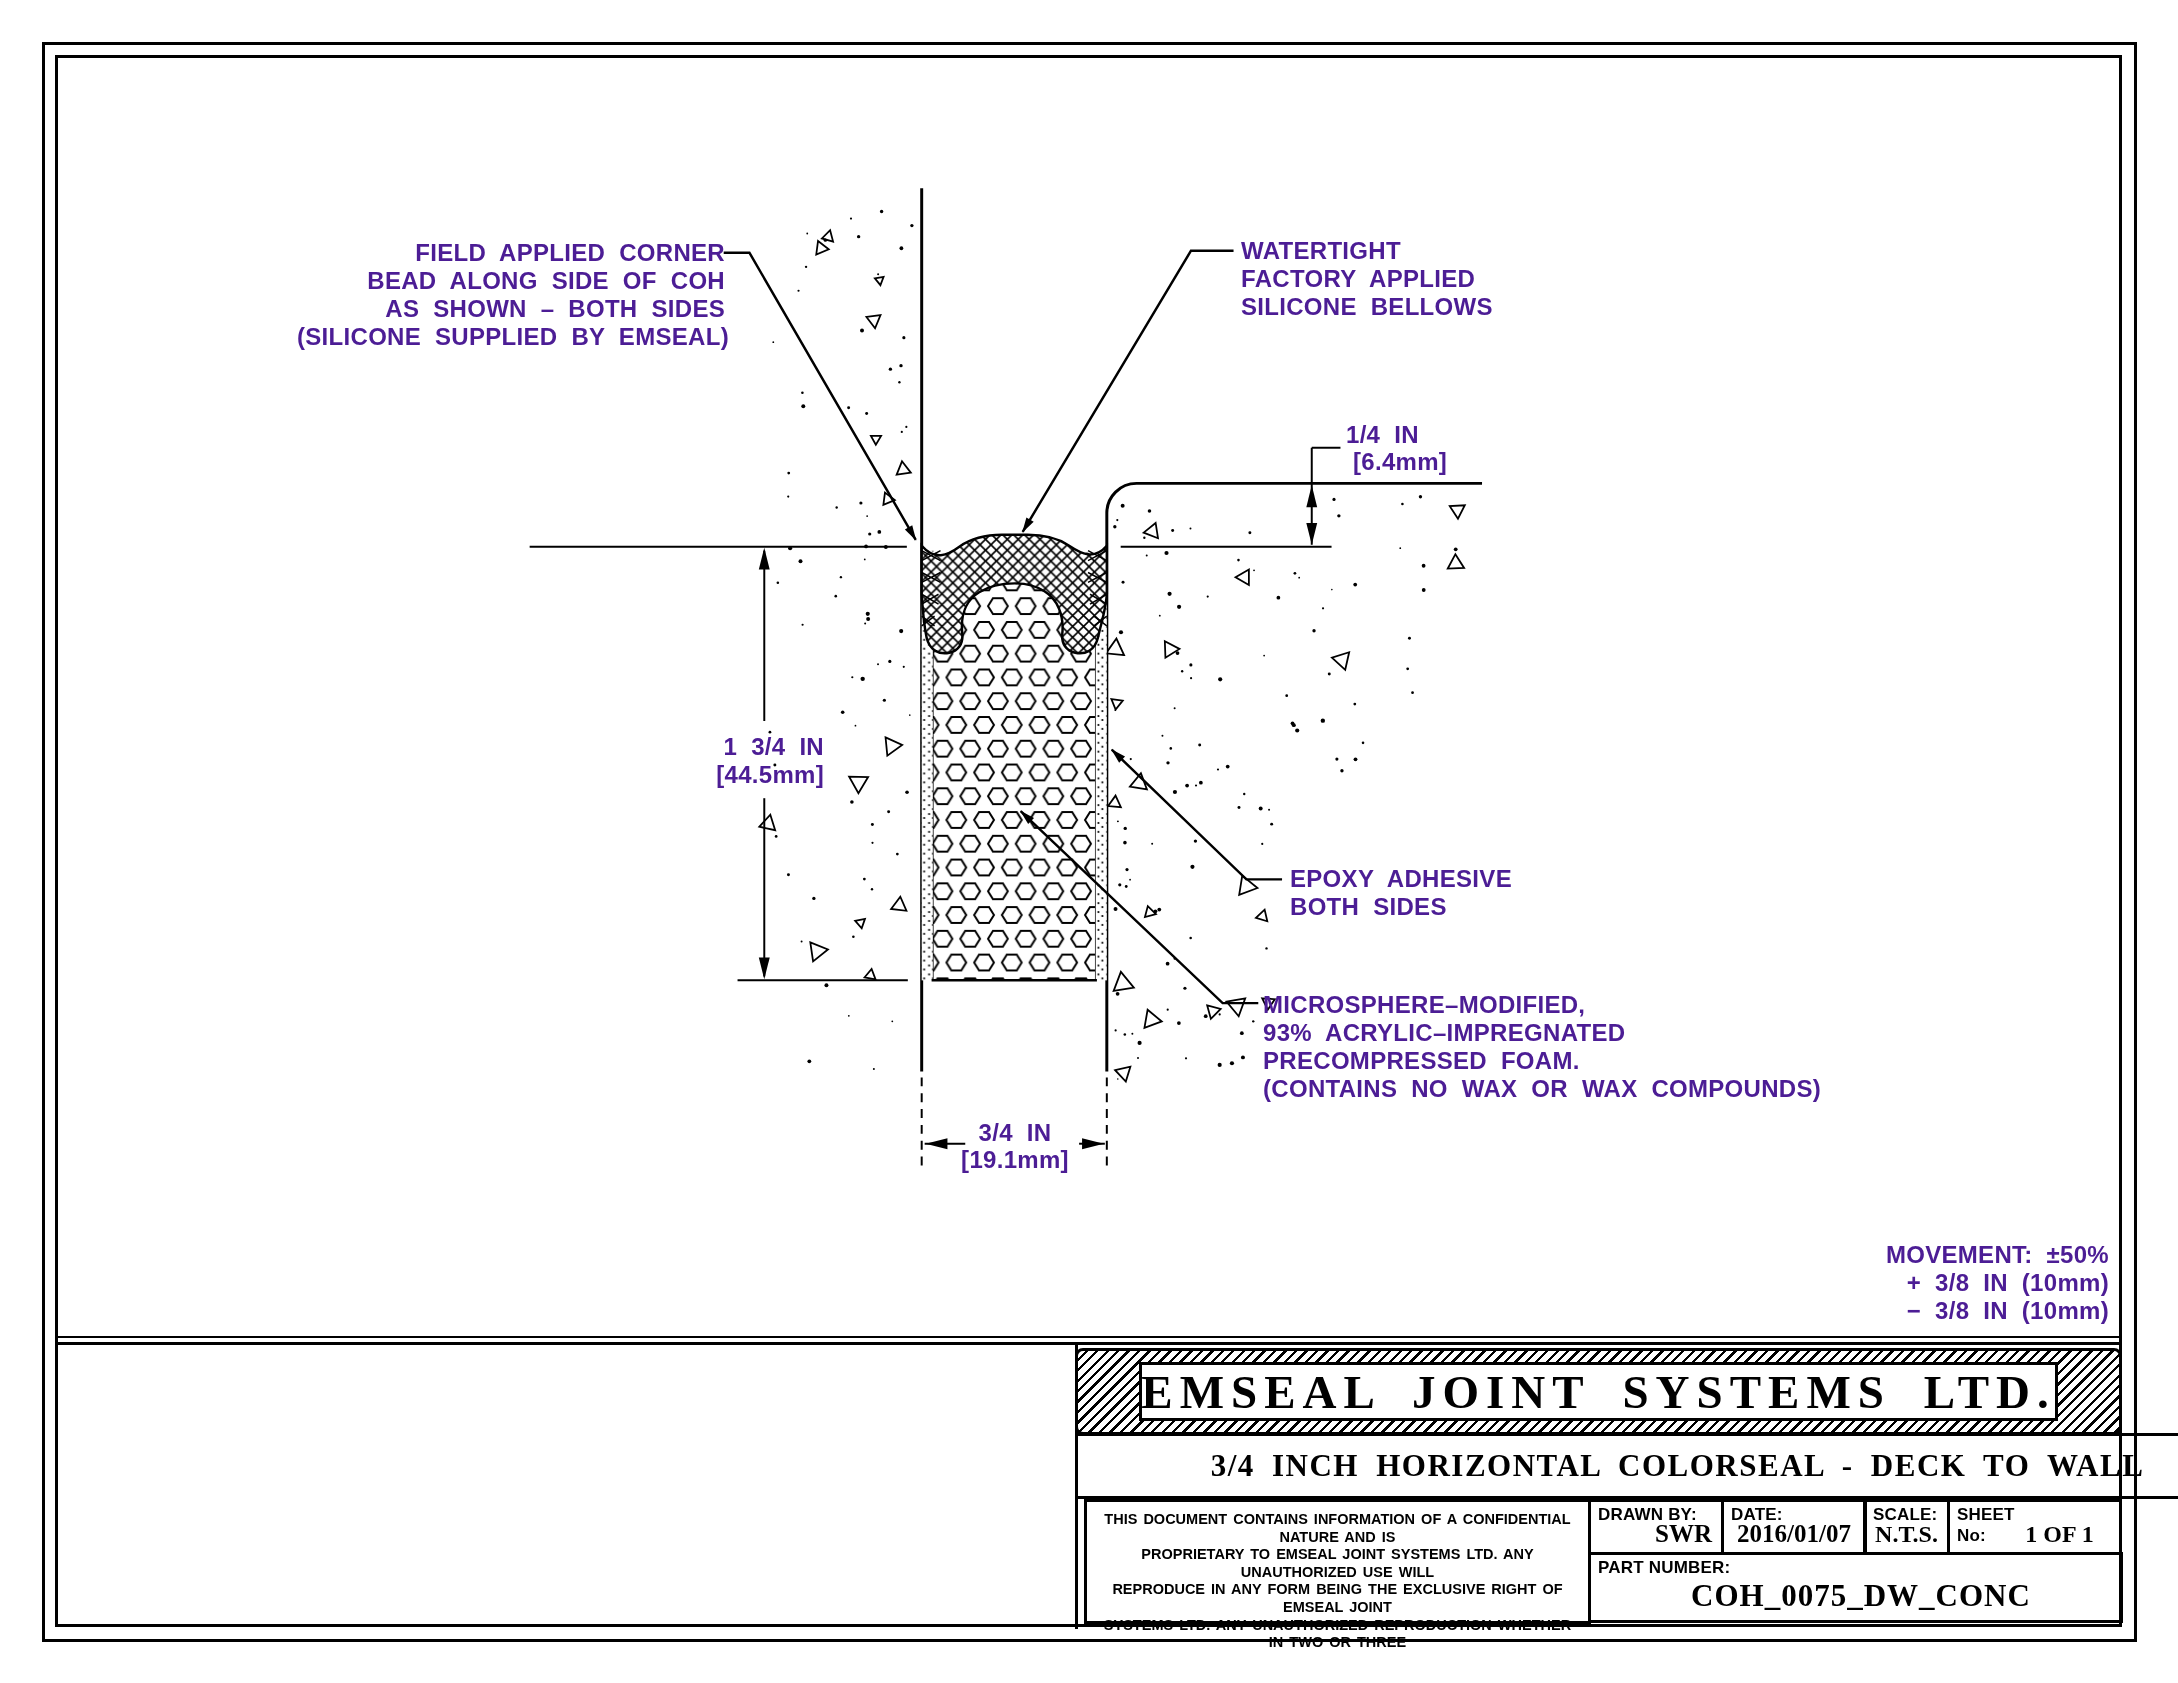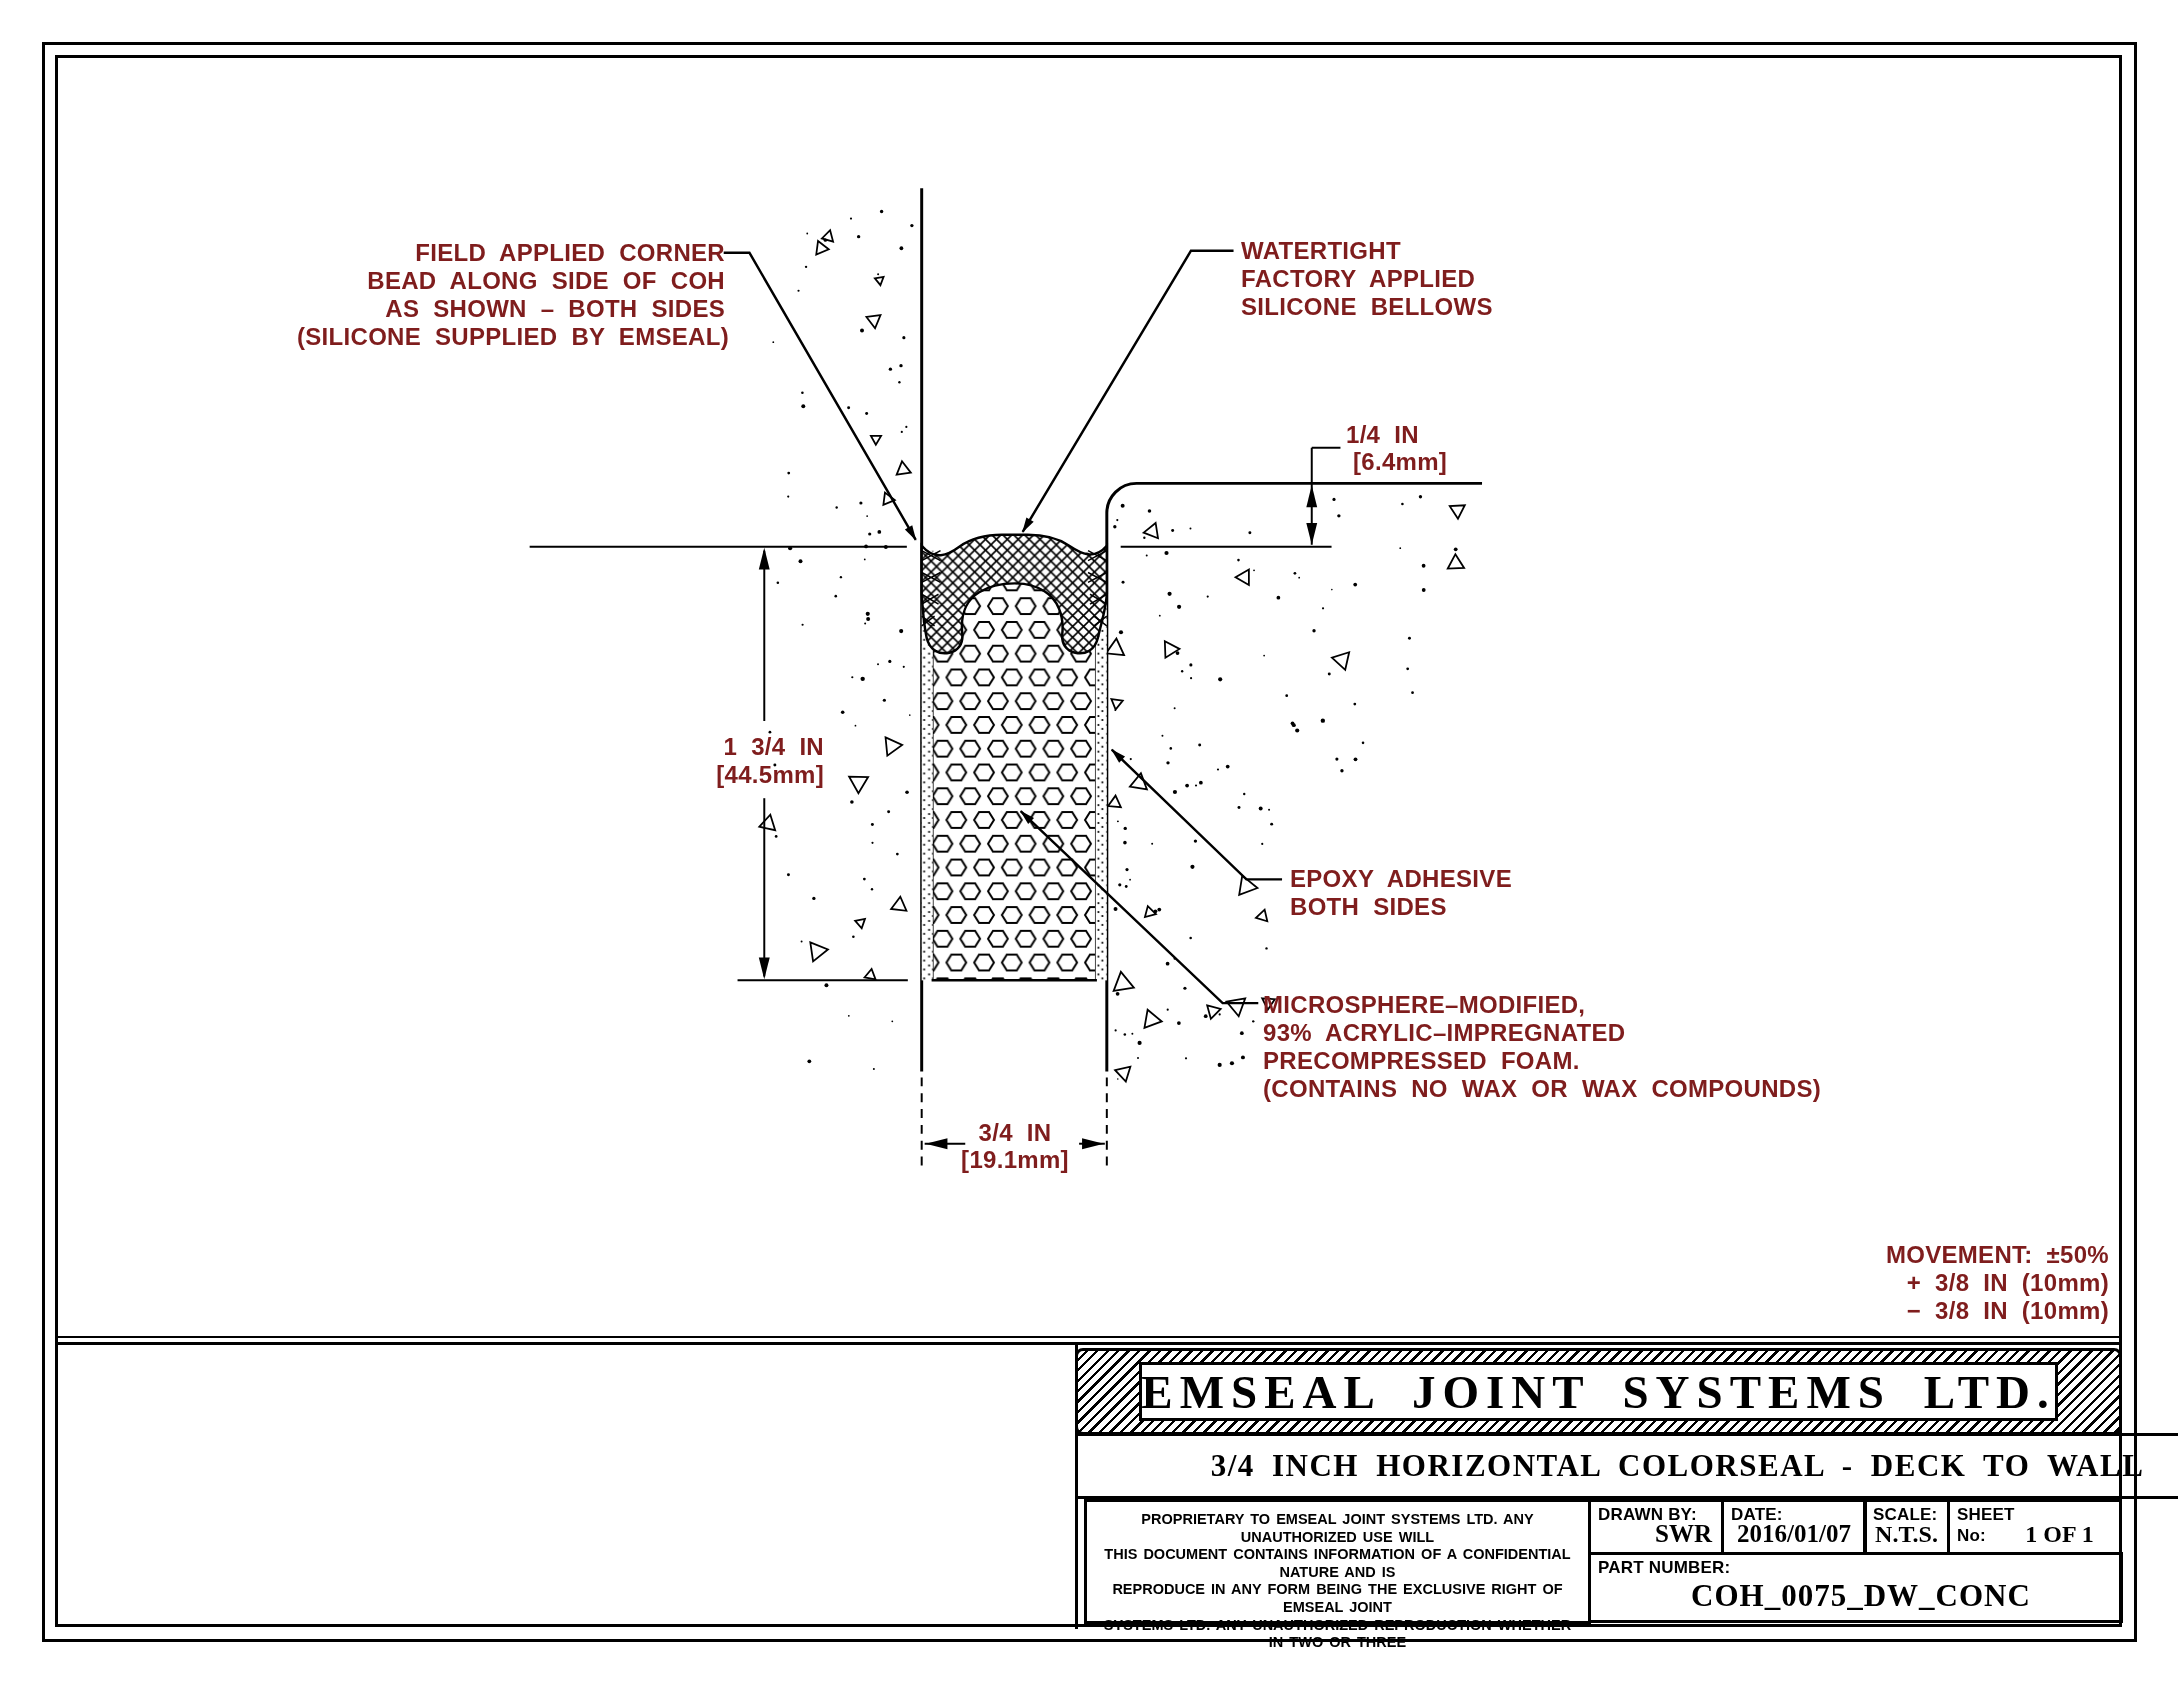--- a/index.html
+++ b/index.html
@@ -2,21 +2,21 @@
 <html><head>
 <meta charset="utf-8">
 <style>
   * { box-sizing: border-box; margin: 0; padding: 0; }
   body { background: #fff; font-family: "Liberation Sans", sans-serif; }
   #sheet { position: relative; width: 2178px; height: 1683px; background: #fff; overflow: hidden; }
   .abs { position: absolute; }
   .border-box { position: absolute; border: 3px solid #000; }
   
   .cad { position: absolute; font-family: "Liberation Sans", sans-serif; font-weight: 700;
-         font-size: 24px; line-height: 28px; color: #7f1d1d; letter-spacing: 0.3px; word-spacing: 7px;
+         font-size: 24px; line-height: 28px; color: #4c1d95; letter-spacing: 0.3px; word-spacing: 7px;
          white-space: nowrap; }
   .cad.right { text-align: right; }
   .cad.center { text-align: center; }
   
   .hatchband { background: repeating-linear-gradient(135deg, #fff 0px, #fff 5px, #000 5px, #000 7.4px); }
   .tb-label { position: absolute; top: 3px; left: 7px; font-size: 17px; font-weight: 700;
               font-family: "Liberation Sans", sans-serif; letter-spacing: 0.2px; }
   .tb-value { font-family: "Liberation Serif", serif; font-weight: 700; color: #000; }
   .legal { font-size: 14.5px; line-height: 17.6px; font-weight: 700; text-align: center;
            padding: 9px 13px 0 13px; letter-spacing: 0px; word-spacing: 2px; }
@@ -438,22 +438,22 @@
                    letter-spacing:7px; word-spacing:14px; white-space:nowrap;">EMSEAL JOINT SYSTEMS LTD.</span>
     </div>
   </div>
 
   <div class="border-box" style="left:1075px; top:1433px; width:1205px; height:66px; display:flex; align-items:center; justify-content:center;">
     <span style="font-family:'Liberation Serif', serif; font-weight:700; font-size:31px;
                  letter-spacing:1.5px; word-spacing:8px; white-space:nowrap;">3/4 INCH HORIZONTAL COLORSEAL - DECK TO WALL</span>
   </div>
 
   <div class="border-box legal" style="left:1084px; top:1499px; width:507px; height:125px;">
+    <div>THIS DOCUMENT CONTAINS INFORMATION OF A CONFIDENTIAL NATURE AND IS</div>
     <div>PROPRIETARY TO EMSEAL JOINT SYSTEMS LTD. ANY UNAUTHORIZED USE WILL</div>
-    <div>THIS DOCUMENT CONTAINS INFORMATION OF A CONFIDENTIAL NATURE AND IS</div>
     <div>REPRODUCE IN ANY FORM BEING THE EXCLUSIVE RIGHT OF EMSEAL JOINT</div>
     <div>SYSTEMS LTD. ANY UNAUTHORIZED REPRODUCTION WHETHER IN TWO OR THREE</div>
 
   </div>
 
   <div class="border-box" style="left:1588px; top:1499px; width:136px; height:56px;">
     <span class="tb-label">DRAWN BY:</span>
     <span class="tb-value abs" style="right:9px; bottom:4px; font-size:25px;">SWR</span>
   </div>
   <div class="border-box" style="left:1721px; top:1499px; width:146px; height:56px;">

